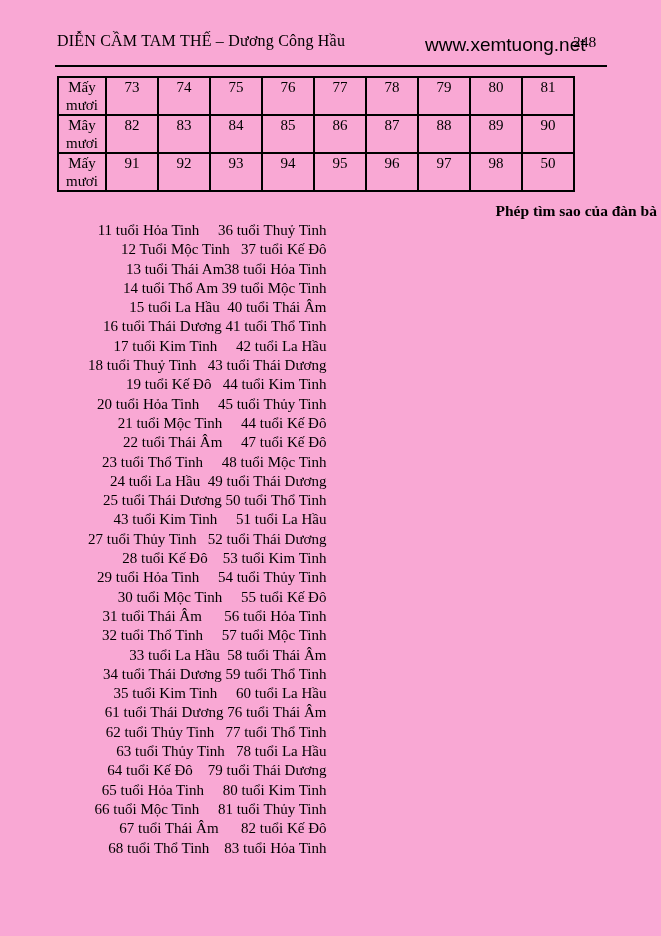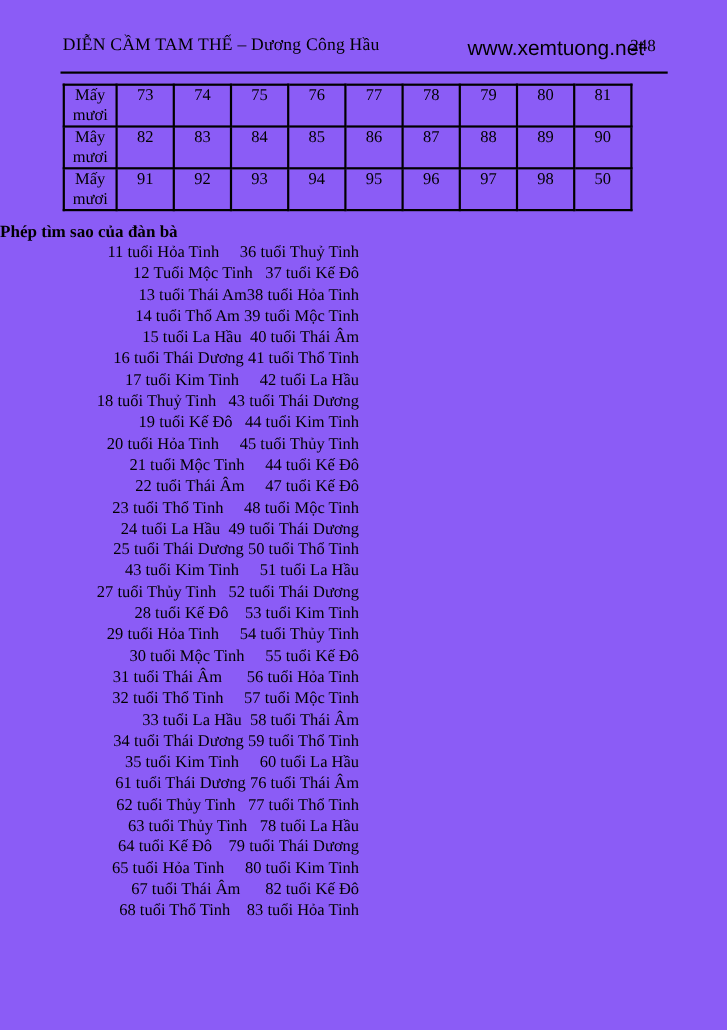--- a/index.html
+++ b/index.html
@@ -1,20 +1,20 @@
 <!DOCTYPE html>
 <html><head>
 <meta charset="utf-8">
 <style>
   html, body { margin: 0; padding: 0; background: #ffffff; }
   .page {
     position: relative;
     width: 661px;
     height: 936px;
-    background: #8b5cf6;
+    background: #f9a8d4;
     font-family: "Liberation Serif", serif;
     color: #000000;
     overflow: hidden;
   }
   .h-title {
     position: absolute;
     left: 57px; top: 32px;
     font-size: 16px;
     letter-spacing: 0.2px;
     white-space: nowrap;
@@ -53,21 +53,21 @@
     line-height: 17.5px;
     padding: 1px 0 0 0;
     margin-top: 11px;
   }
   td.label-cell { width: 46px; }
   td.num-cell   { width: 50px; }
   .section-heading {
     position: absolute;
     left: 0; top: 202px;
     width: 657px;
-    text-align: left;
+    text-align: right;
     font-weight: bold;
     font-size: 15.5px;
   }
   .ages-list {
     position: absolute;
     left: 88px; top: 221px;
     font-size: 15px;
     line-height: 19.3px;
     text-align: right;
   }
@@ -153,17 +153,18 @@
       <div class="age-line">31 tuổi Thái Âm      56 tuổi Hỏa Tinh</div>
       <div class="age-line">32 tuổi Thổ Tinh     57 tuổi Mộc Tinh</div>
       <div class="age-line">33 tuổi La Hầu  58 tuổi Thái Âm</div>
       <div class="age-line">34 tuổi Thái Dương 59 tuổi Thổ Tinh</div>
       <div class="age-line">35 tuổi Kim Tinh     60 tuổi La Hầu</div>
       <div class="age-line">61 tuổi Thái Dương 76 tuổi Thái Âm</div>
       <div class="age-line">62 tuổi Thủy Tinh   77 tuổi Thổ Tinh</div>
       <div class="age-line">63 tuổi Thủy Tinh   78 tuổi La Hầu</div>
       <div class="age-line">64 tuổi Kế Đô    79 tuổi Thái Dương</div>
       <div class="age-line">65 tuổi Hỏa Tinh     80 tuổi Kim Tinh</div>
+      <div class="age-line">66 tuổi Mộc Tinh     81 tuổi Thủy Tinh</div>
       <div class="age-line">67 tuổi Thái Âm      82 tuổi Kế Đô</div>
       <div class="age-line">68 tuổi Thổ Tinh    83 tuổi Hỏa Tinh</div>
     </div>
 
 </div>
 
 </body></html>

